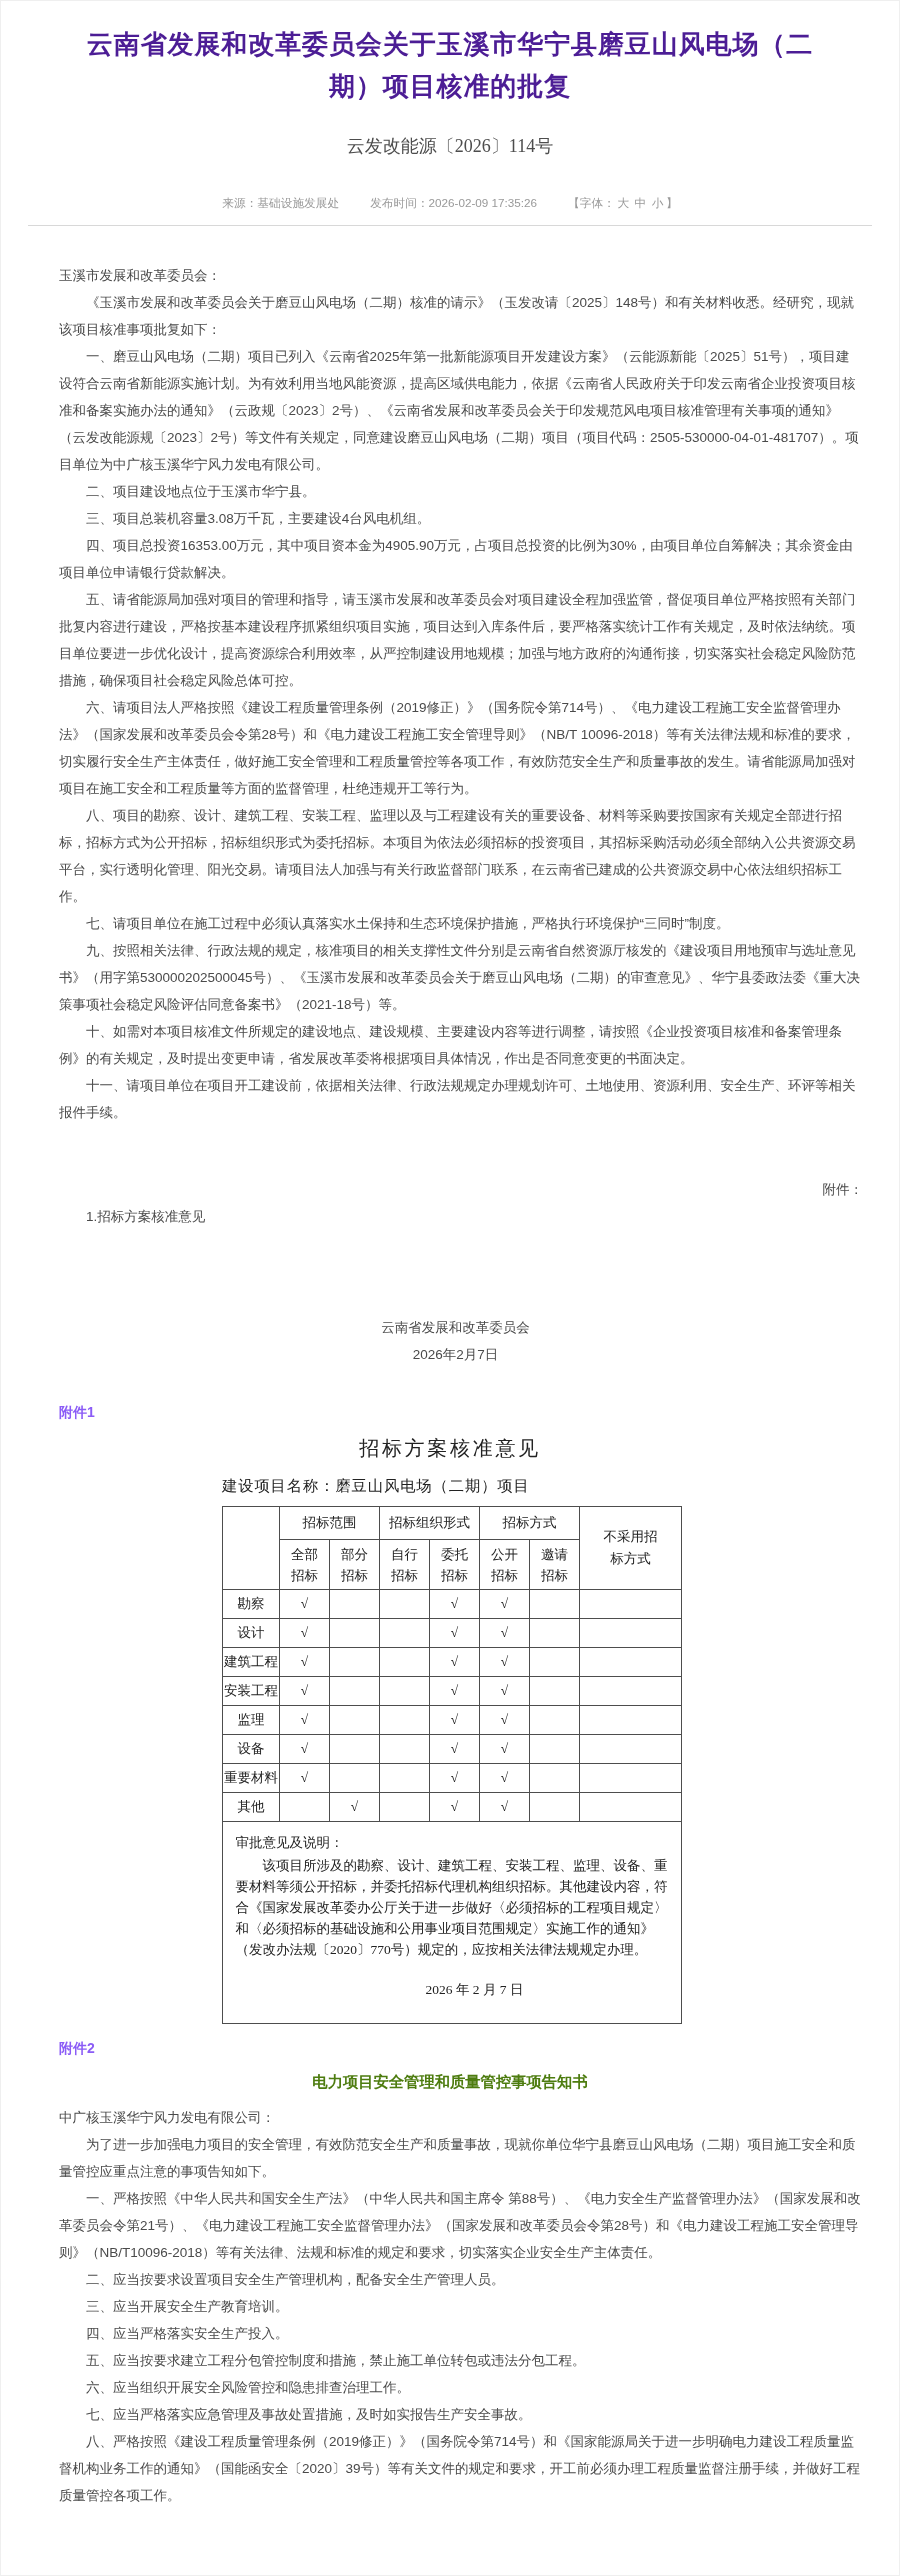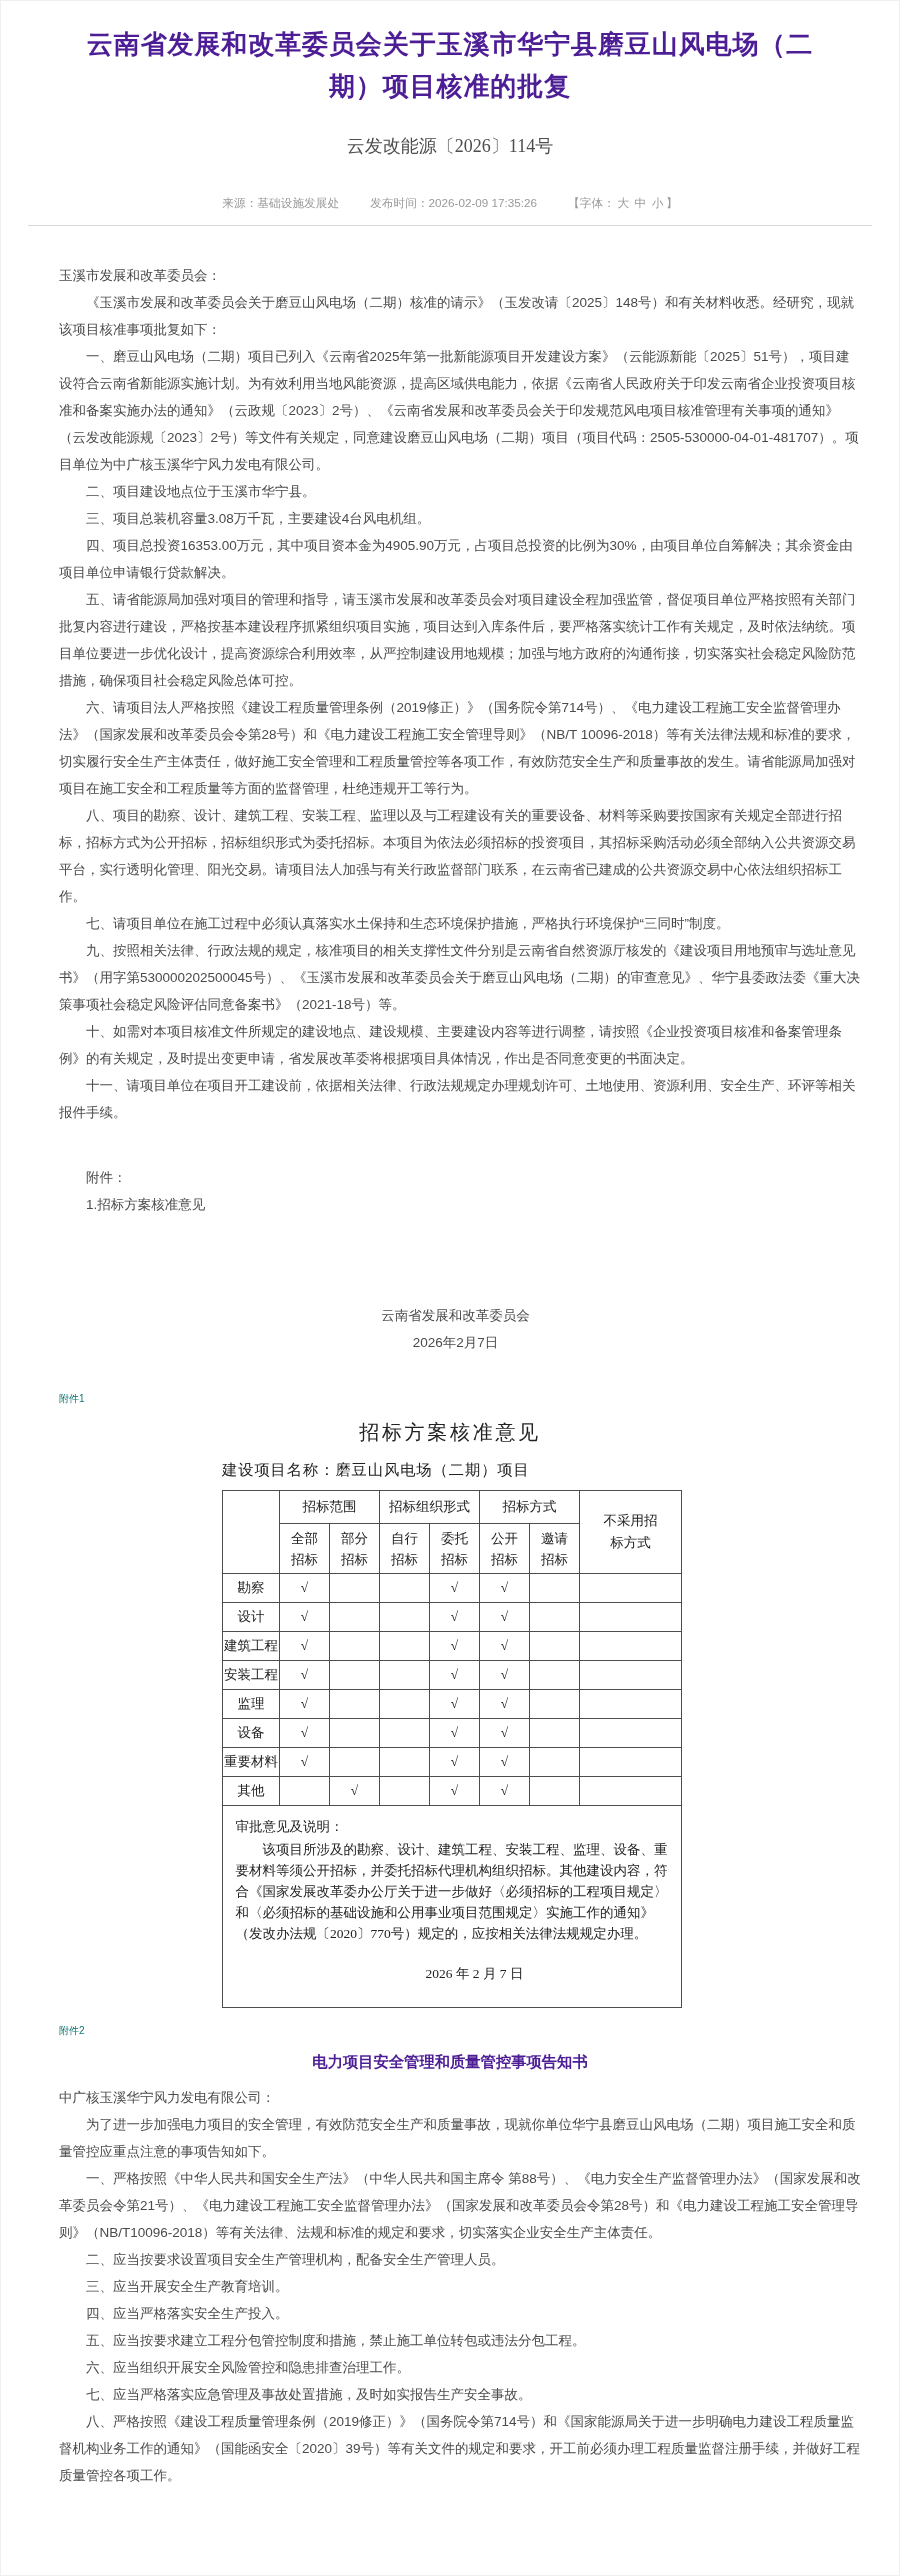--- a/index.html
+++ b/index.html
@@ -10,40 +10,40 @@
              color:#4c1d95;font-weight:bold;letter-spacing:0.9px;}
   .doc-number{margin-top:27px;text-align:center;font-size:18px;color:#4d4d4d;
               font-family:"Liberation Serif","DejaVu Serif",serif;}
   .meta-bar{margin-top:38px;text-align:center;font-size:11.7px;color:#999;}
   .meta-bar .gap{display:inline-block;width:31px;}
   .font-link{color:#999;text-decoration:none;margin:0 2.7px;cursor:pointer;}
   .divider{margin:14.4px 27px 0;border-top:0.9px solid #d8d8d8;height:0;}
   .body-text{padding:36px 36px 0 58px;font-size:13.5px;line-height:27px;color:#4a4a4a;}
   .salutation{margin:0;}
   .para{margin:0;text-indent:2em;}
-  .attach-label{margin-top:38px;}
+  .attach-label{margin-top:50px;text-align:right;}
   .sign-block{margin-top:84px;text-align:center;padding-right:10.8px;line-height:27px;}
-  .annex-label{font-weight:normal;color:#0f766e;font-size:10px;margin:36px 0 0 58px;}
+  .annex-label{font-weight:bold;color:#8b5cf6;font-size:14px;margin:36px 0 0 58px;}
   .annex-label.tight{margin-top:16px;}
   .annex1-title{margin:12.6px 0 0;text-align:center;font-size:20px;font-weight:normal;color:#222;
                 font-family:"Liberation Serif","DejaVu Serif",serif;letter-spacing:2.7px;}
   .annex1-body{width:456px;margin:14.4px auto 0;font-family:"Liberation Serif","DejaVu Serif",serif;color:#222;}
   .project-name{font-size:15.3px;letter-spacing:0.9px;margin-bottom:9px;}
   .bid-table{border-collapse:collapse;width:100%;font-size:13.5px;color:#222;table-layout:fixed;}
   .bid-table th,.bid-table td{border:0.9px solid #4d4d4d;font-weight:normal;text-align:center;
                               padding:0;vertical-align:middle;}
   .bid-table thead tr.groups th{height:32px;}
   .bid-table thead tr.subs th{padding:3.6px 10.8px;line-height:21px;}
   .bid-table th.no-bid{padding:0 18px;line-height:22.5px;}
   .bid-table tbody td{height:28px;}
   .opinion-cell{text-align:left !important;padding:9px 12.6px 23.4px !important;}
   .opinion-label{line-height:23.4px;}
   .opinion-text{margin:0;text-indent:2em;line-height:21px;}
   .opinion-date{text-align:center;margin-top:21.6px;padding-left:45px;}
-  .annex2-title{margin:14.4px 0 0;text-align:center;font-size:15.3px;font-weight:bold;color:#4c1d95;}
+  .annex2-title{margin:14.4px 0 0;text-align:center;font-size:15.3px;font-weight:bold;color:#4d7c0f;}
   .annex2-text{padding-top:10.8px;}
 </style>
 </head>
 <body>
 
 <div class="page">
 
   <h1 class="doc-title">云南省发展和改革委员会关于玉溪市华宁县磨豆山风电场（二期）项目核准的批复</h1>
 
   <div class="doc-number">云发改能源〔2026〕114号</div>

